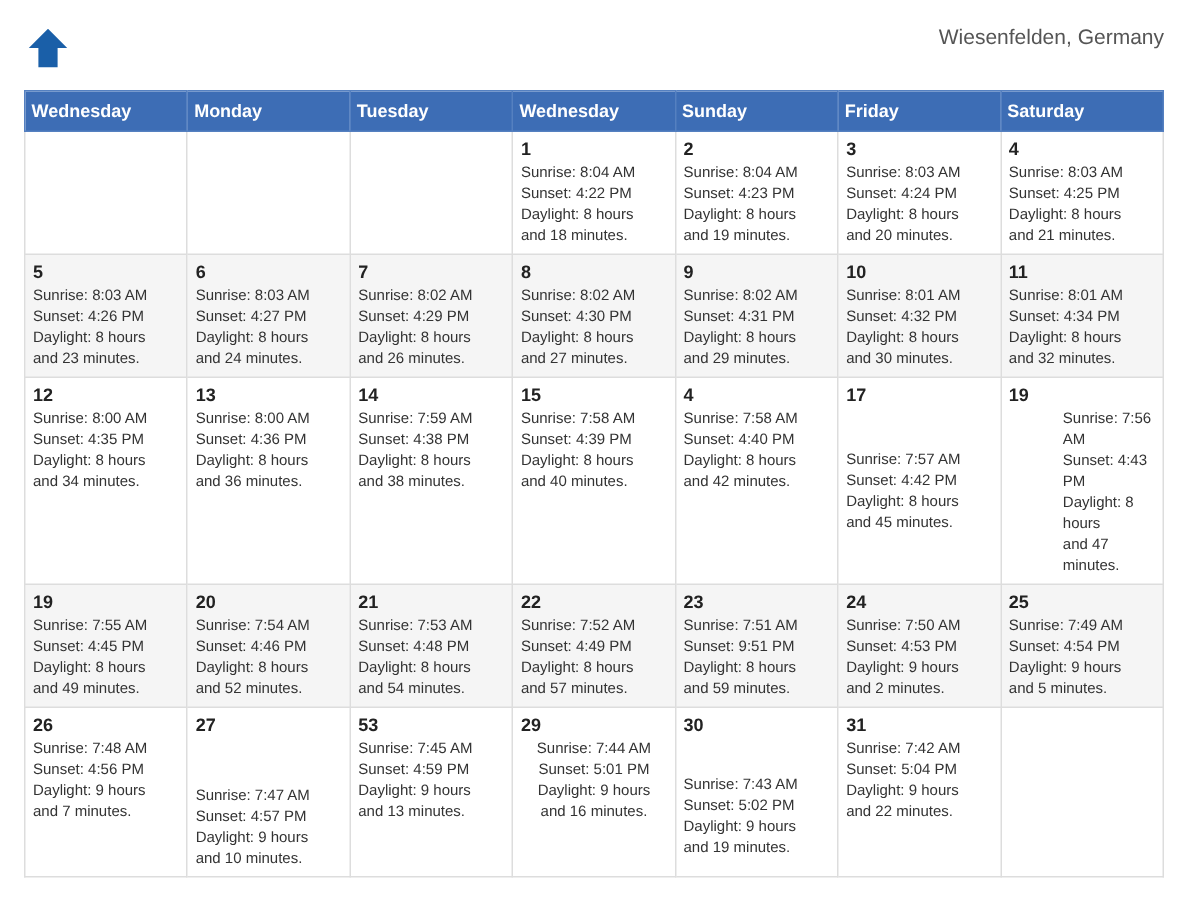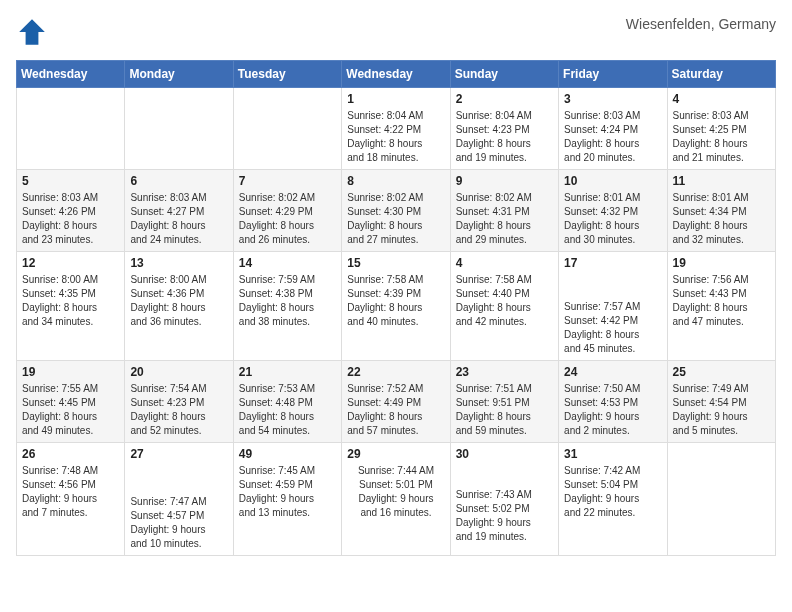--- a/index.html
+++ b/index.html
@@ -238,38 +238,38 @@
         </td>
         <td>
           <span class="day-number">17</span>
           <div class="day-info" style="white-space: pre-line; margin-top: 30px;">Sunrise: 7:57 AM
 Sunset: 4:42 PM
 Daylight: 8 hours
 and 45 minutes.</div>
         </td>
         <td>
           <span class="day-number">19</span>
-          <div class="day-info" style="white-space: pre-line;">Sunrise: 7:56 AM
+          <div class="day-info" style="white-space: pre-line; margin-left: 36px;">Sunrise: 7:56 AM
 Sunset: 4:43 PM
 Daylight: 8 hours
 and 47 minutes.</div>
         </td>
       </tr>
       <tr>
         <td>
           <span class="day-number">19</span>
           <div class="day-info" style="white-space: pre-line;">Sunrise: 7:55 AM
 Sunset: 4:45 PM
 Daylight: 8 hours
 and 49 minutes.</div>
         </td>
         <td>
           <span class="day-number">20</span>
           <div class="day-info" style="white-space: pre-line;">Sunrise: 7:54 AM
-Sunset: 4:23 PM
+Sunset: 4:46 PM
 Daylight: 8 hours
 and 52 minutes.</div>
         </td>
         <td>
           <span class="day-number">21</span>
           <div class="day-info" style="white-space: pre-line;">Sunrise: 7:53 AM
 Sunset: 4:48 PM
 Daylight: 8 hours
 and 54 minutes.</div>
         </td>
@@ -311,21 +311,21 @@
 and 7 minutes.</div>
         </td>
         <td>
           <span class="day-number">27</span>
           <div class="day-info" style="white-space: pre-line; margin-top: 34px;">Sunrise: 7:47 AM
 Sunset: 4:57 PM
 Daylight: 9 hours
 and 10 minutes.</div>
         </td>
         <td>
-          <span class="day-number">49</span>
+          <span class="day-number">53</span>
           <div class="day-info" style="white-space: pre-line;">Sunrise: 7:45 AM
 Sunset: 4:59 PM
 Daylight: 9 hours
 and 13 minutes.</div>
         </td>
         <td>
           <span class="day-number">29</span>
           <div class="day-info" style="white-space: pre-line; text-align: center;">Sunrise: 7:44 AM
 Sunset: 5:01 PM
 Daylight: 9 hours

